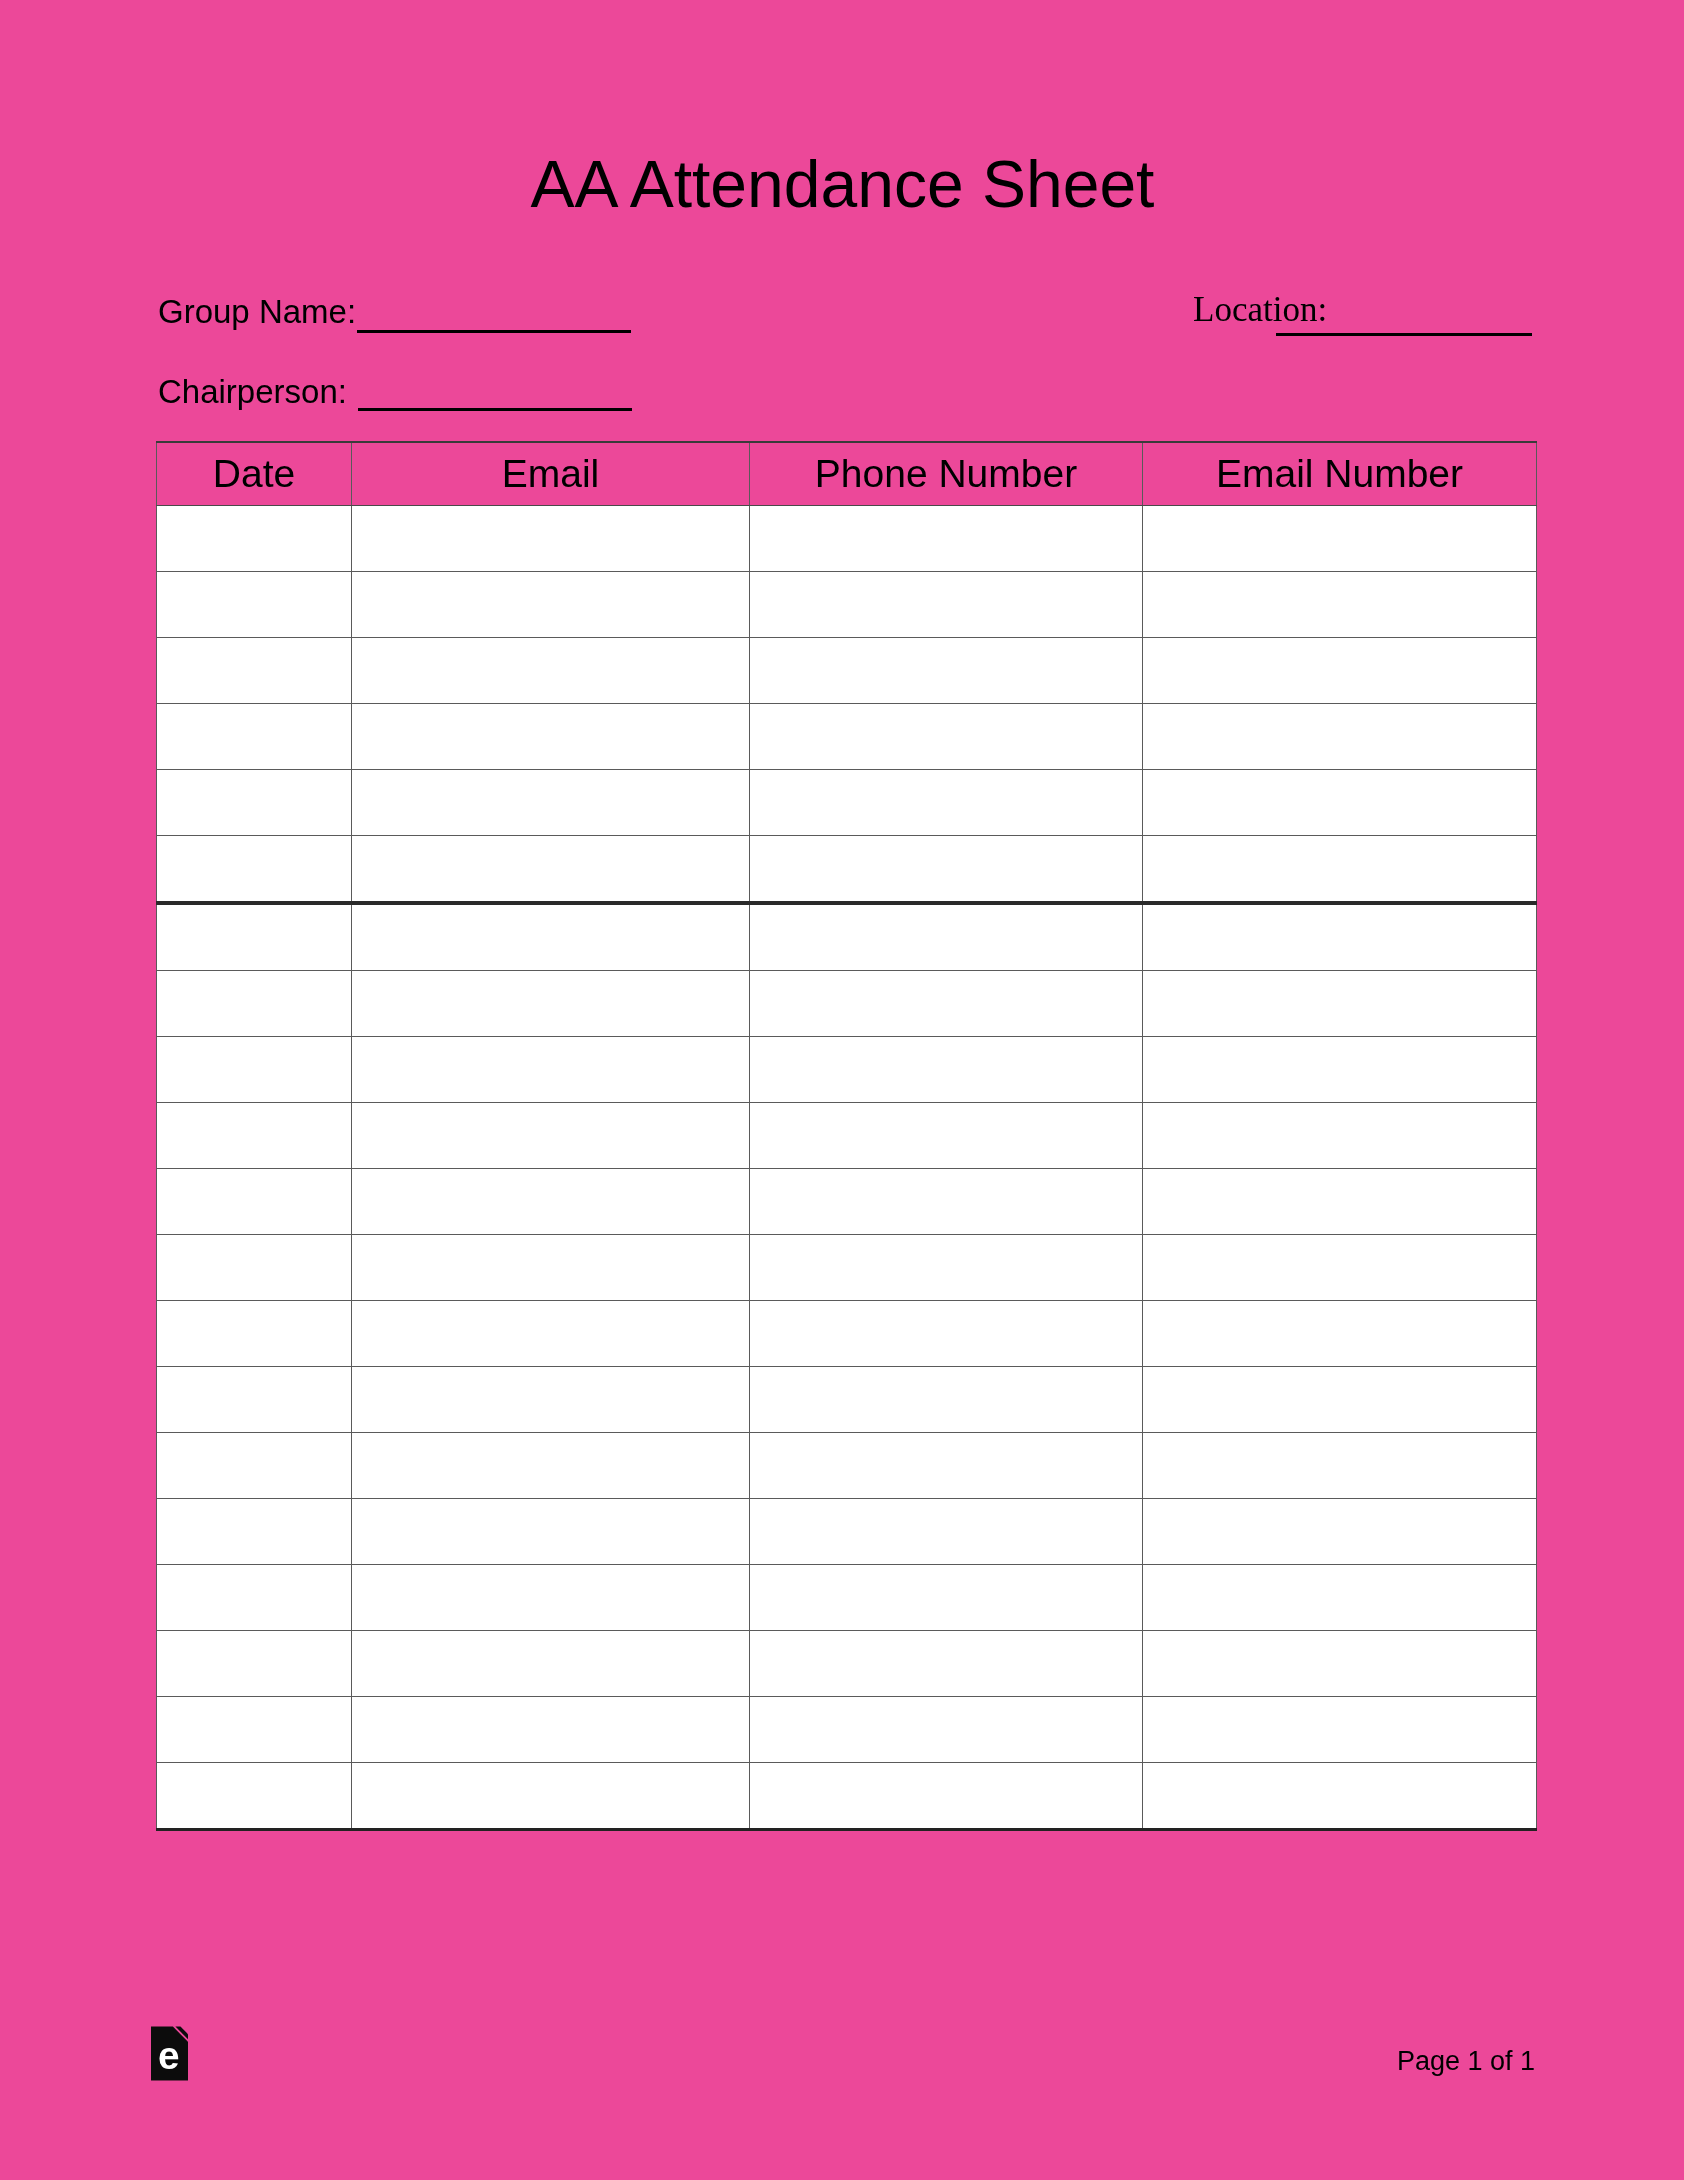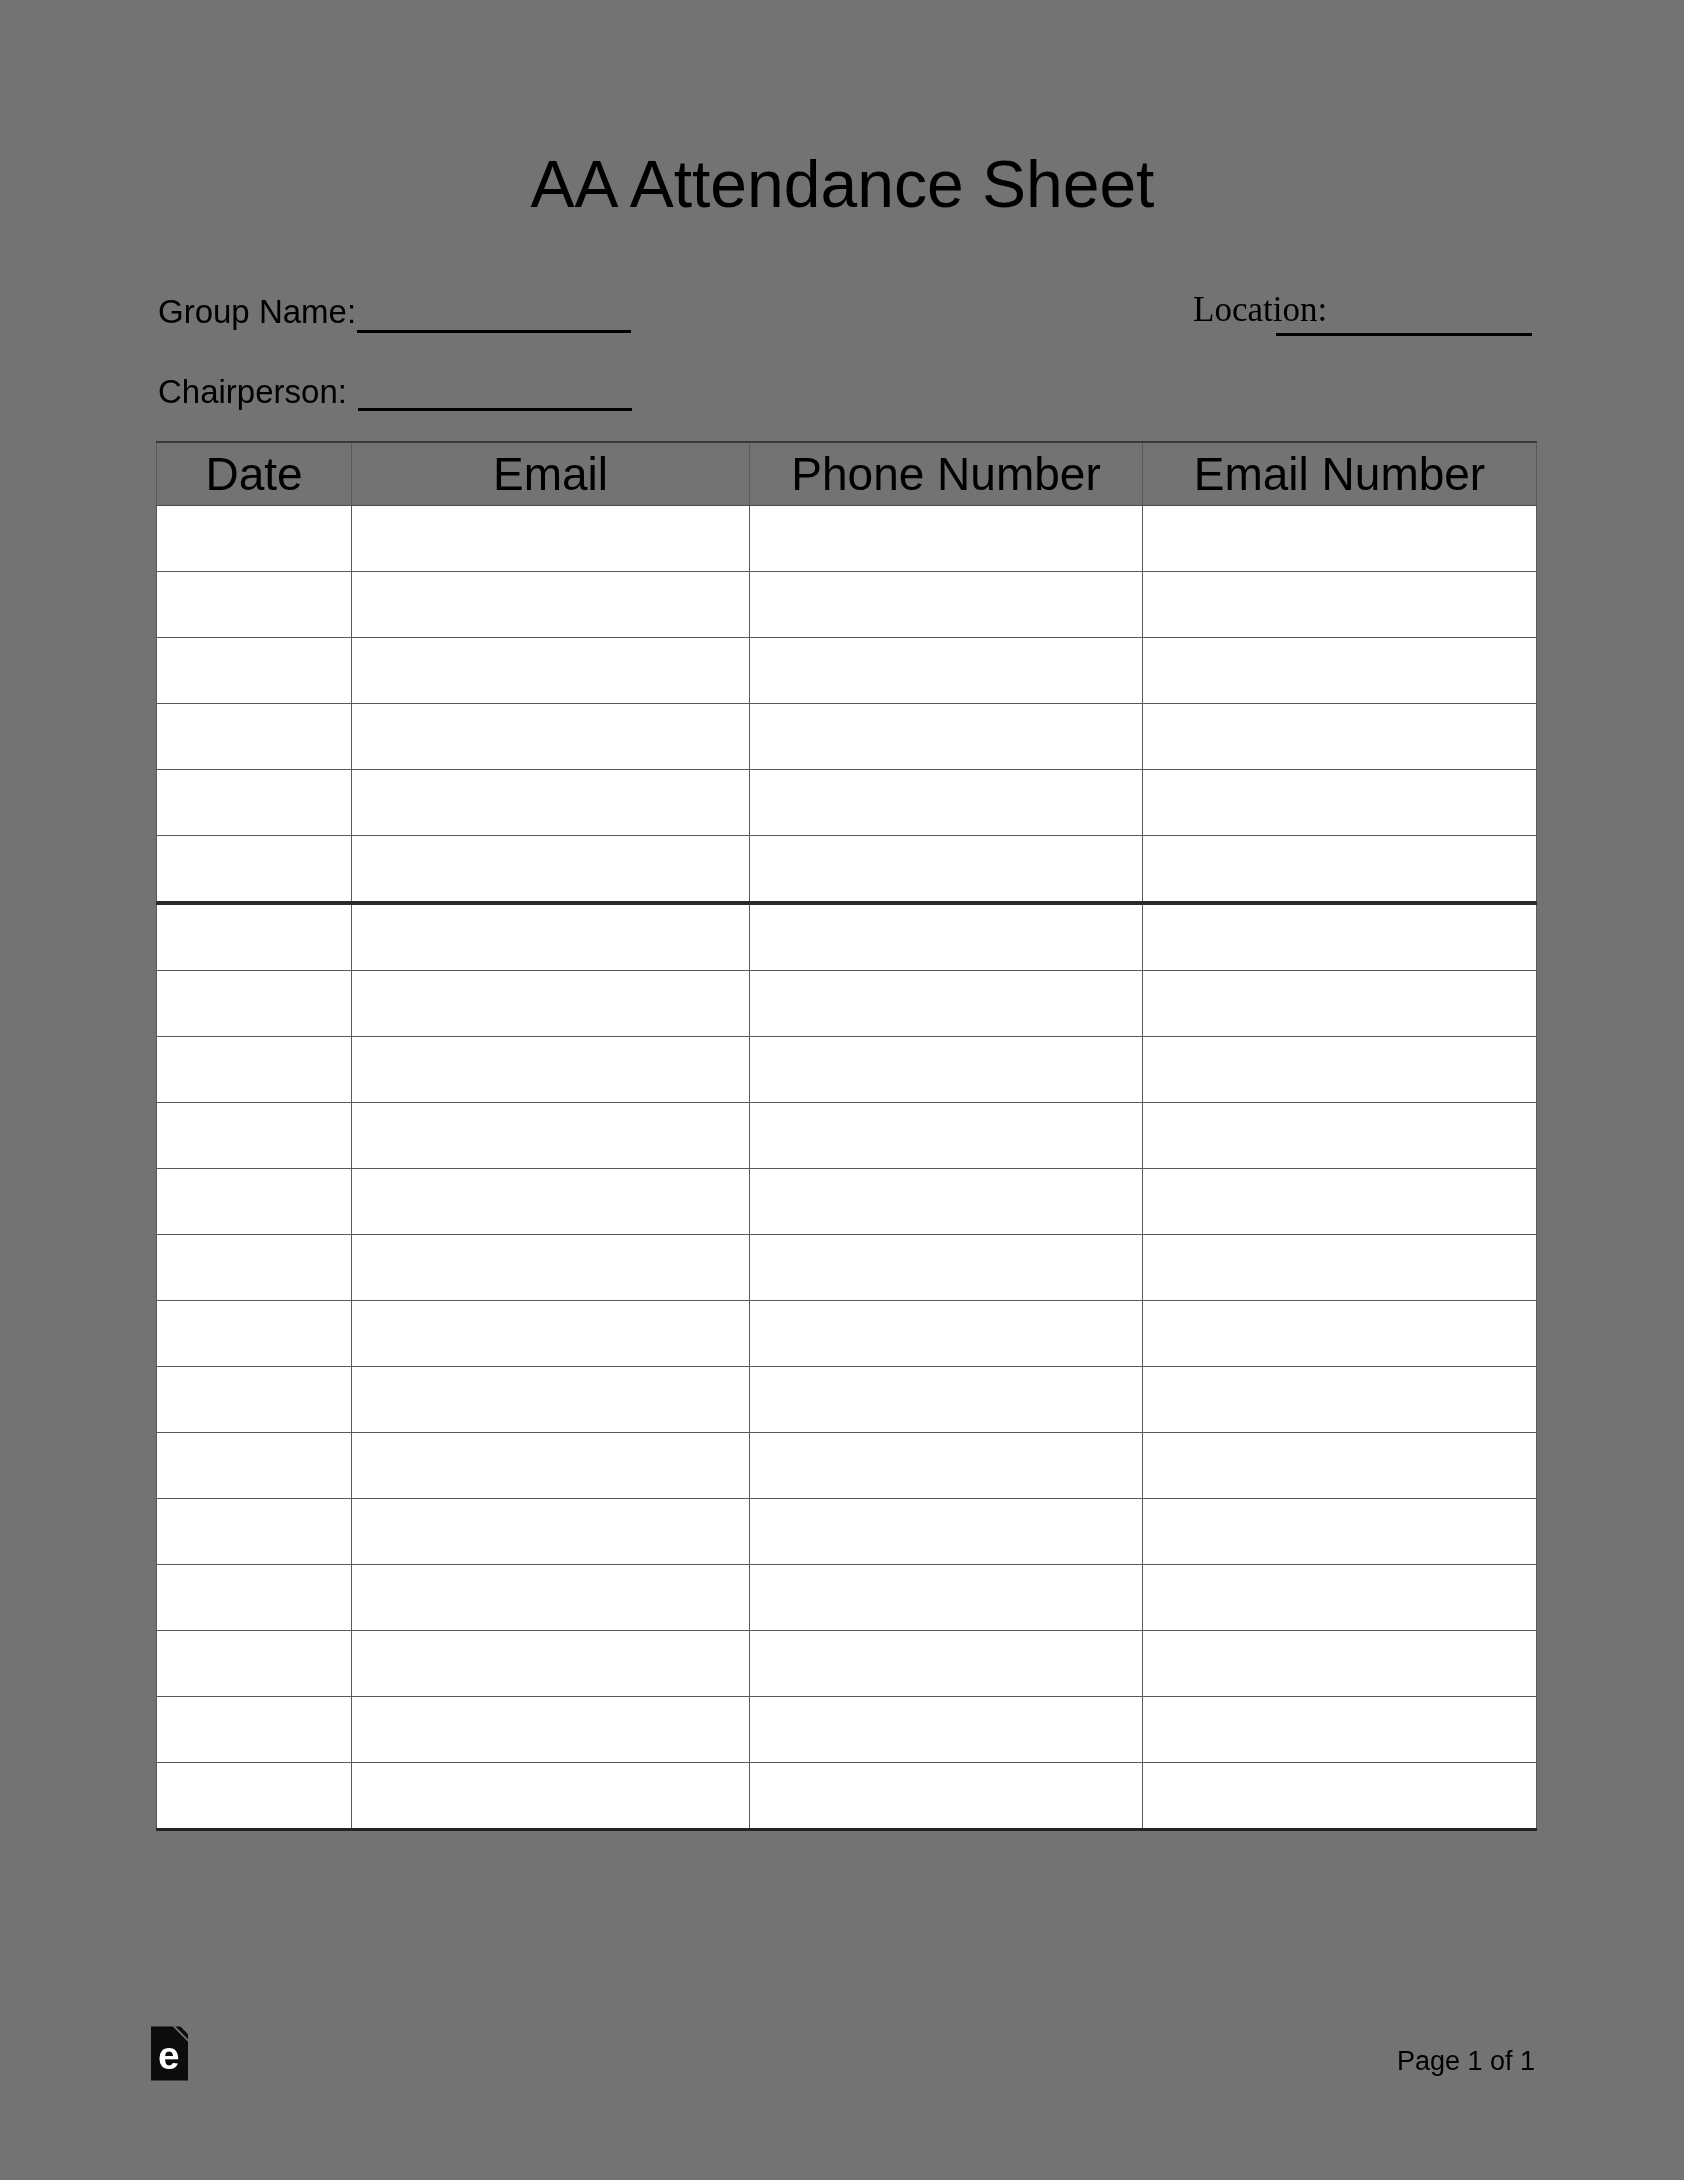--- a/index.html
+++ b/index.html
@@ -4,21 +4,21 @@
 <style>
   html, body {
     margin: 0;
     padding: 0;
     background: #ffffff;
   }
   .page {
     position: relative;
     width: 1685px;
     height: 2181px;
-    background: #737373;
+    background: #ec4899;
     font-family: "Liberation Sans", sans-serif;
     color: #000000;
     overflow: hidden;
     text-decoration: underline;
   }
 
   
   .doc-title {
     position: absolute;
     top: 150px;
@@ -66,21 +66,21 @@
   .sheet-table td {
     border: 1.7px solid #5a5a5a;
     padding: 0;
   }
   .sheet-table {
     border: 1.7px solid #3a3a3a;
     border-top-width: 2.6px;
   }
   .sheet-table thead th {
     height: 62px;
-    font-size: 46px;
+    font-size: 39px;
     font-weight: 400;
     vertical-align: middle;
     border-bottom: 1.7px solid #4a4a4a;
   }
   .sheet-table tbody td {
     height: 65px;
     background: #ffffff;
   }
   .sheet-table tbody tr.thick-bottom td {
     border-bottom: 4.3px solid #2a2a2a;

